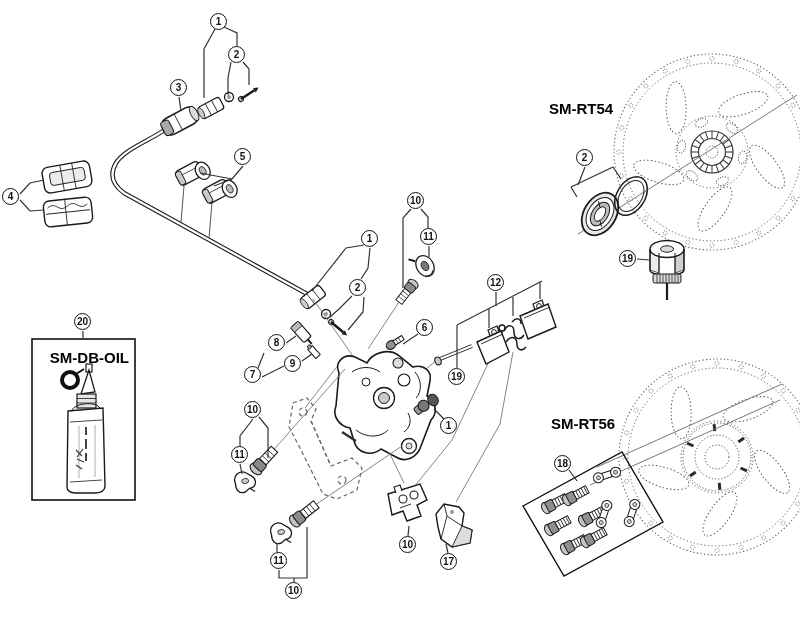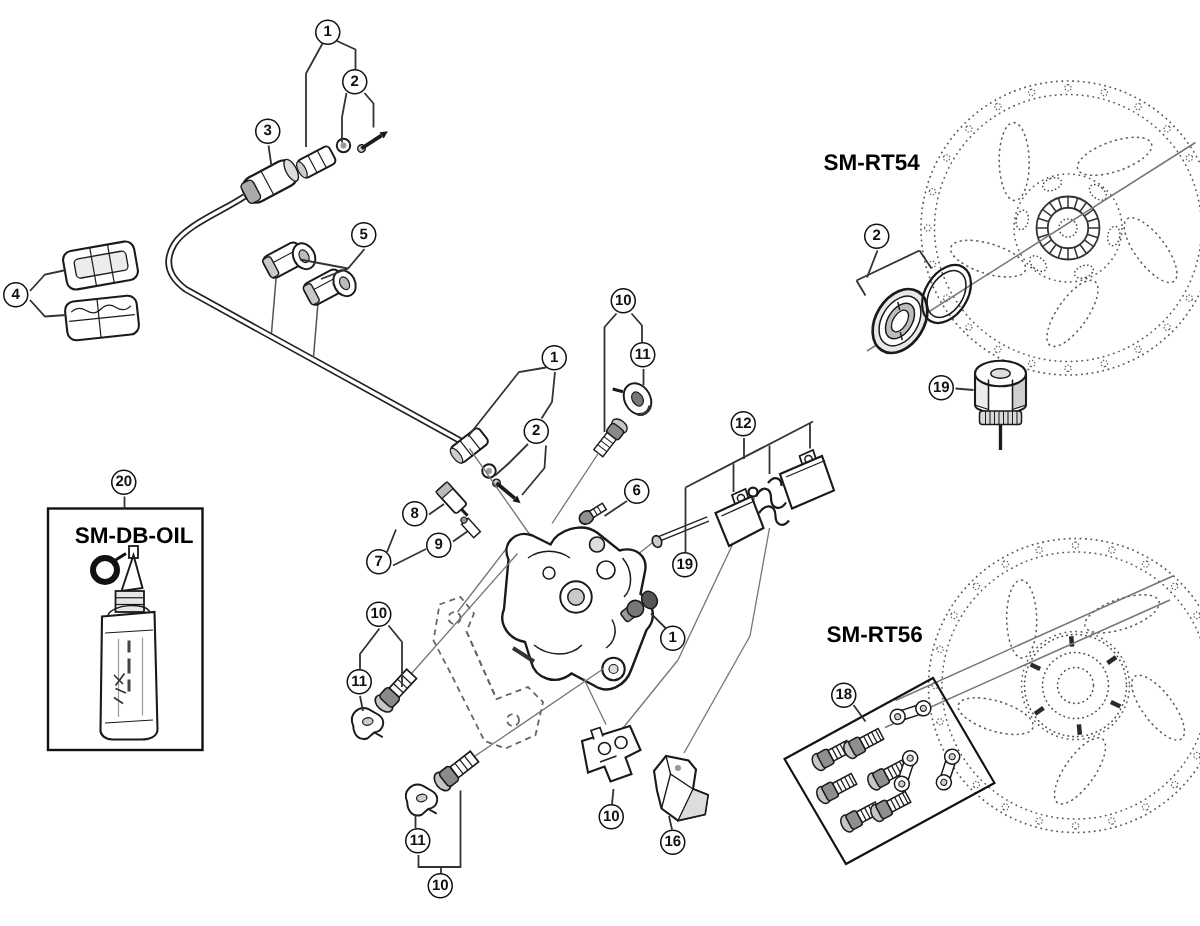--- a/index.html
+++ b/index.html
@@ -465,19 +465,19 @@
 <div class="callout" style="left:284px;top:355px">9</div>
 <div class="callout" style="left:244px;top:366px">7</div>
 <div class="callout" style="left:487px;top:274px">12</div>
 <div class="callout" style="left:448px;top:368px">19</div>
 <div class="callout" style="left:440px;top:417px">1</div>
 <div class="callout" style="left:244px;top:401px">10</div>
 <div class="callout" style="left:231px;top:446px">11</div>
 <div class="callout" style="left:270px;top:552px">11</div>
 <div class="callout" style="left:285px;top:582px">10</div>
 <div class="callout" style="left:399px;top:536px">10</div>
-<div class="callout" style="left:440px;top:553px">16</div>
+<div class="callout" style="left:440px;top:553px">17</div>
 <div class="callout" style="left:576px;top:149px">2</div>
 <div class="callout" style="left:619px;top:250px">19</div>
 <div class="callout" style="left:554px;top:455px">18</div>
 <div class="callout" style="left:74px;top:313px">20</div>
 
 </div>
 
 </body></html>

